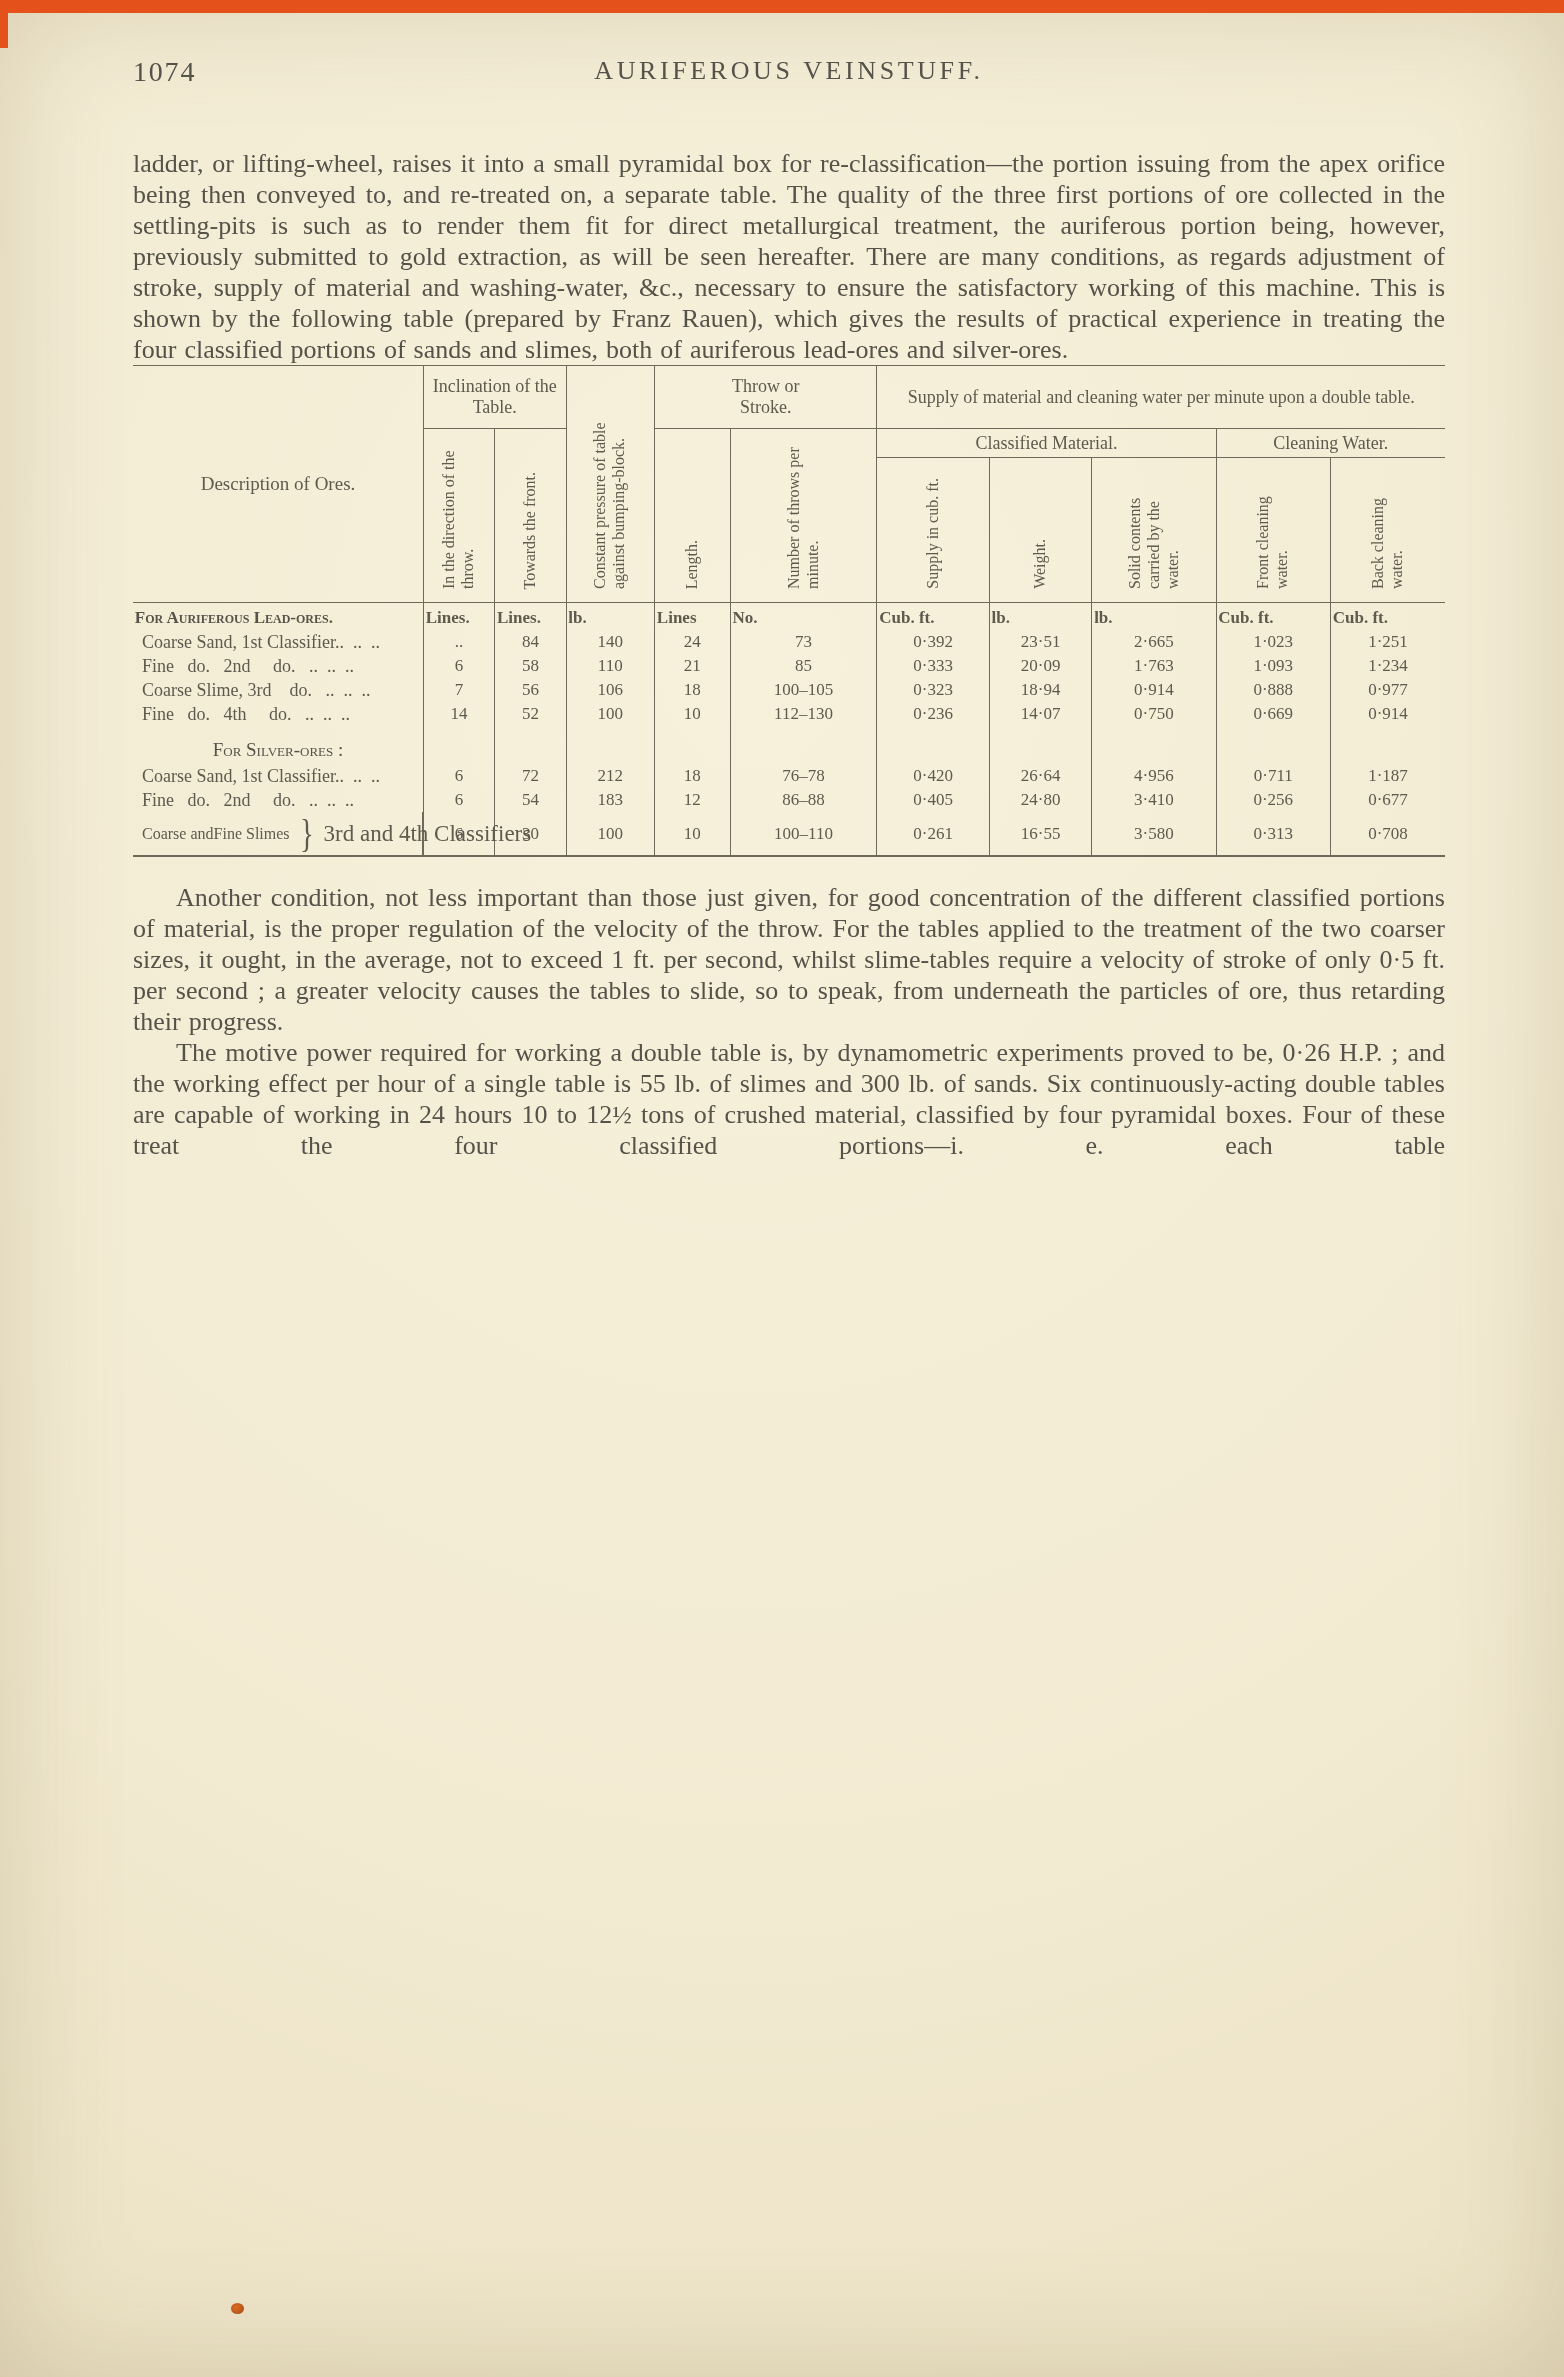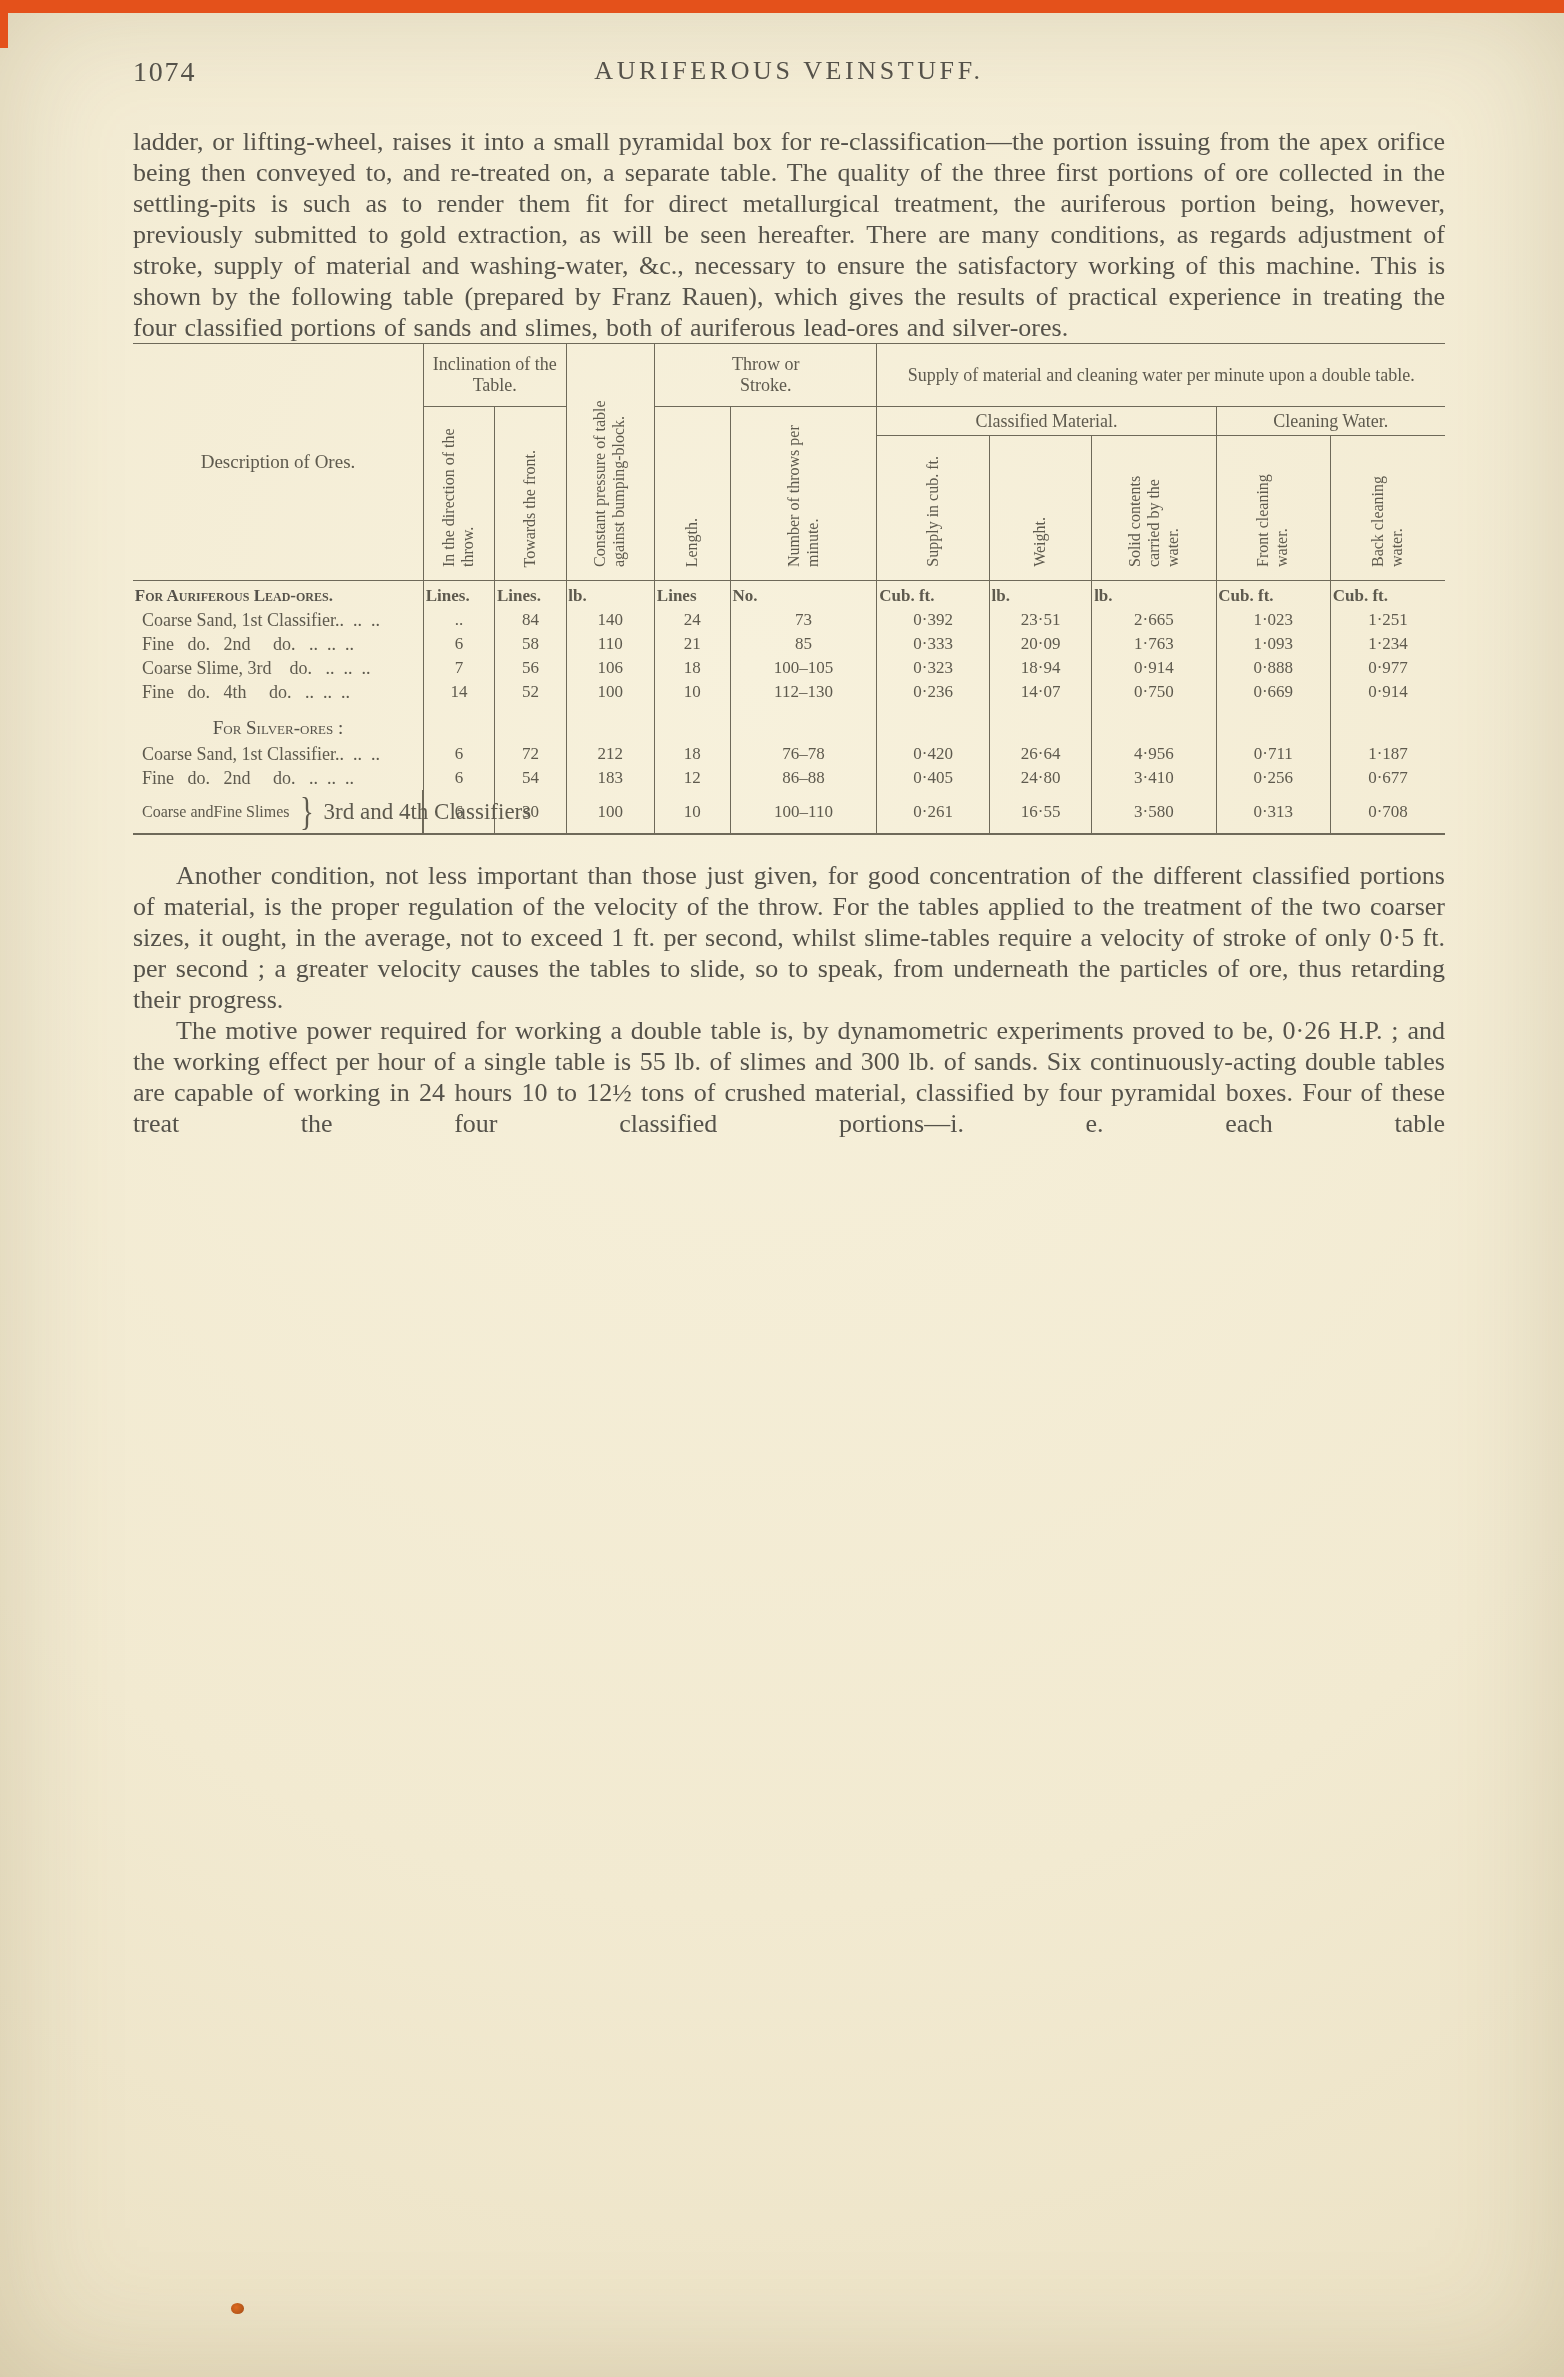--- a/index.html
+++ b/index.html
@@ -16,21 +16,21 @@
     width:1565px;height:2377px;
     overflow:hidden;
     background:radial-gradient(ellipse 130% 95% at 48% 28%, #f7f1dc 0%, #f2ead1 55%, #e8ddbe 100%);
     box-shadow:inset 0 0 125px rgba(120,100,55,0.22);
     font-family:"Liberation Serif","DejaVu Serif",serif;
     color:var(--ink);
   }
   .edge-top{position:absolute;top:0;left:0;width:100%;height:13.4px;background:var(--orange);}
   .edge-left{position:absolute;top:0;left:0;width:8px;height:48px;background:var(--orange);}
   .content{padding:56px 120px 0 133px;}
-  .running-header{position:relative;text-align:center;font-size:26px;letter-spacing:3.6px;margin-bottom:40px;}
+  .running-header{position:relative;text-align:center;font-size:26px;letter-spacing:3.6px;margin-bottom:62px;}
   .page-num{position:absolute;left:0;top:0;font-size:28px;letter-spacing:1.8px;}
   .body-text{
     font-size:26px;line-height:31px;text-align:justify;word-spacing:0.06em;color:var(--ink);
   }
   .indent{text-indent:43px;}
   .p2{margin-top:25px;}
   .justify-last{text-align-last:justify;}
   .table-caption{
     margin-top:20px;margin-bottom:14.3px;text-align:center;
     font-variant:small-caps;letter-spacing:0.7px;font-size:22.4px;

